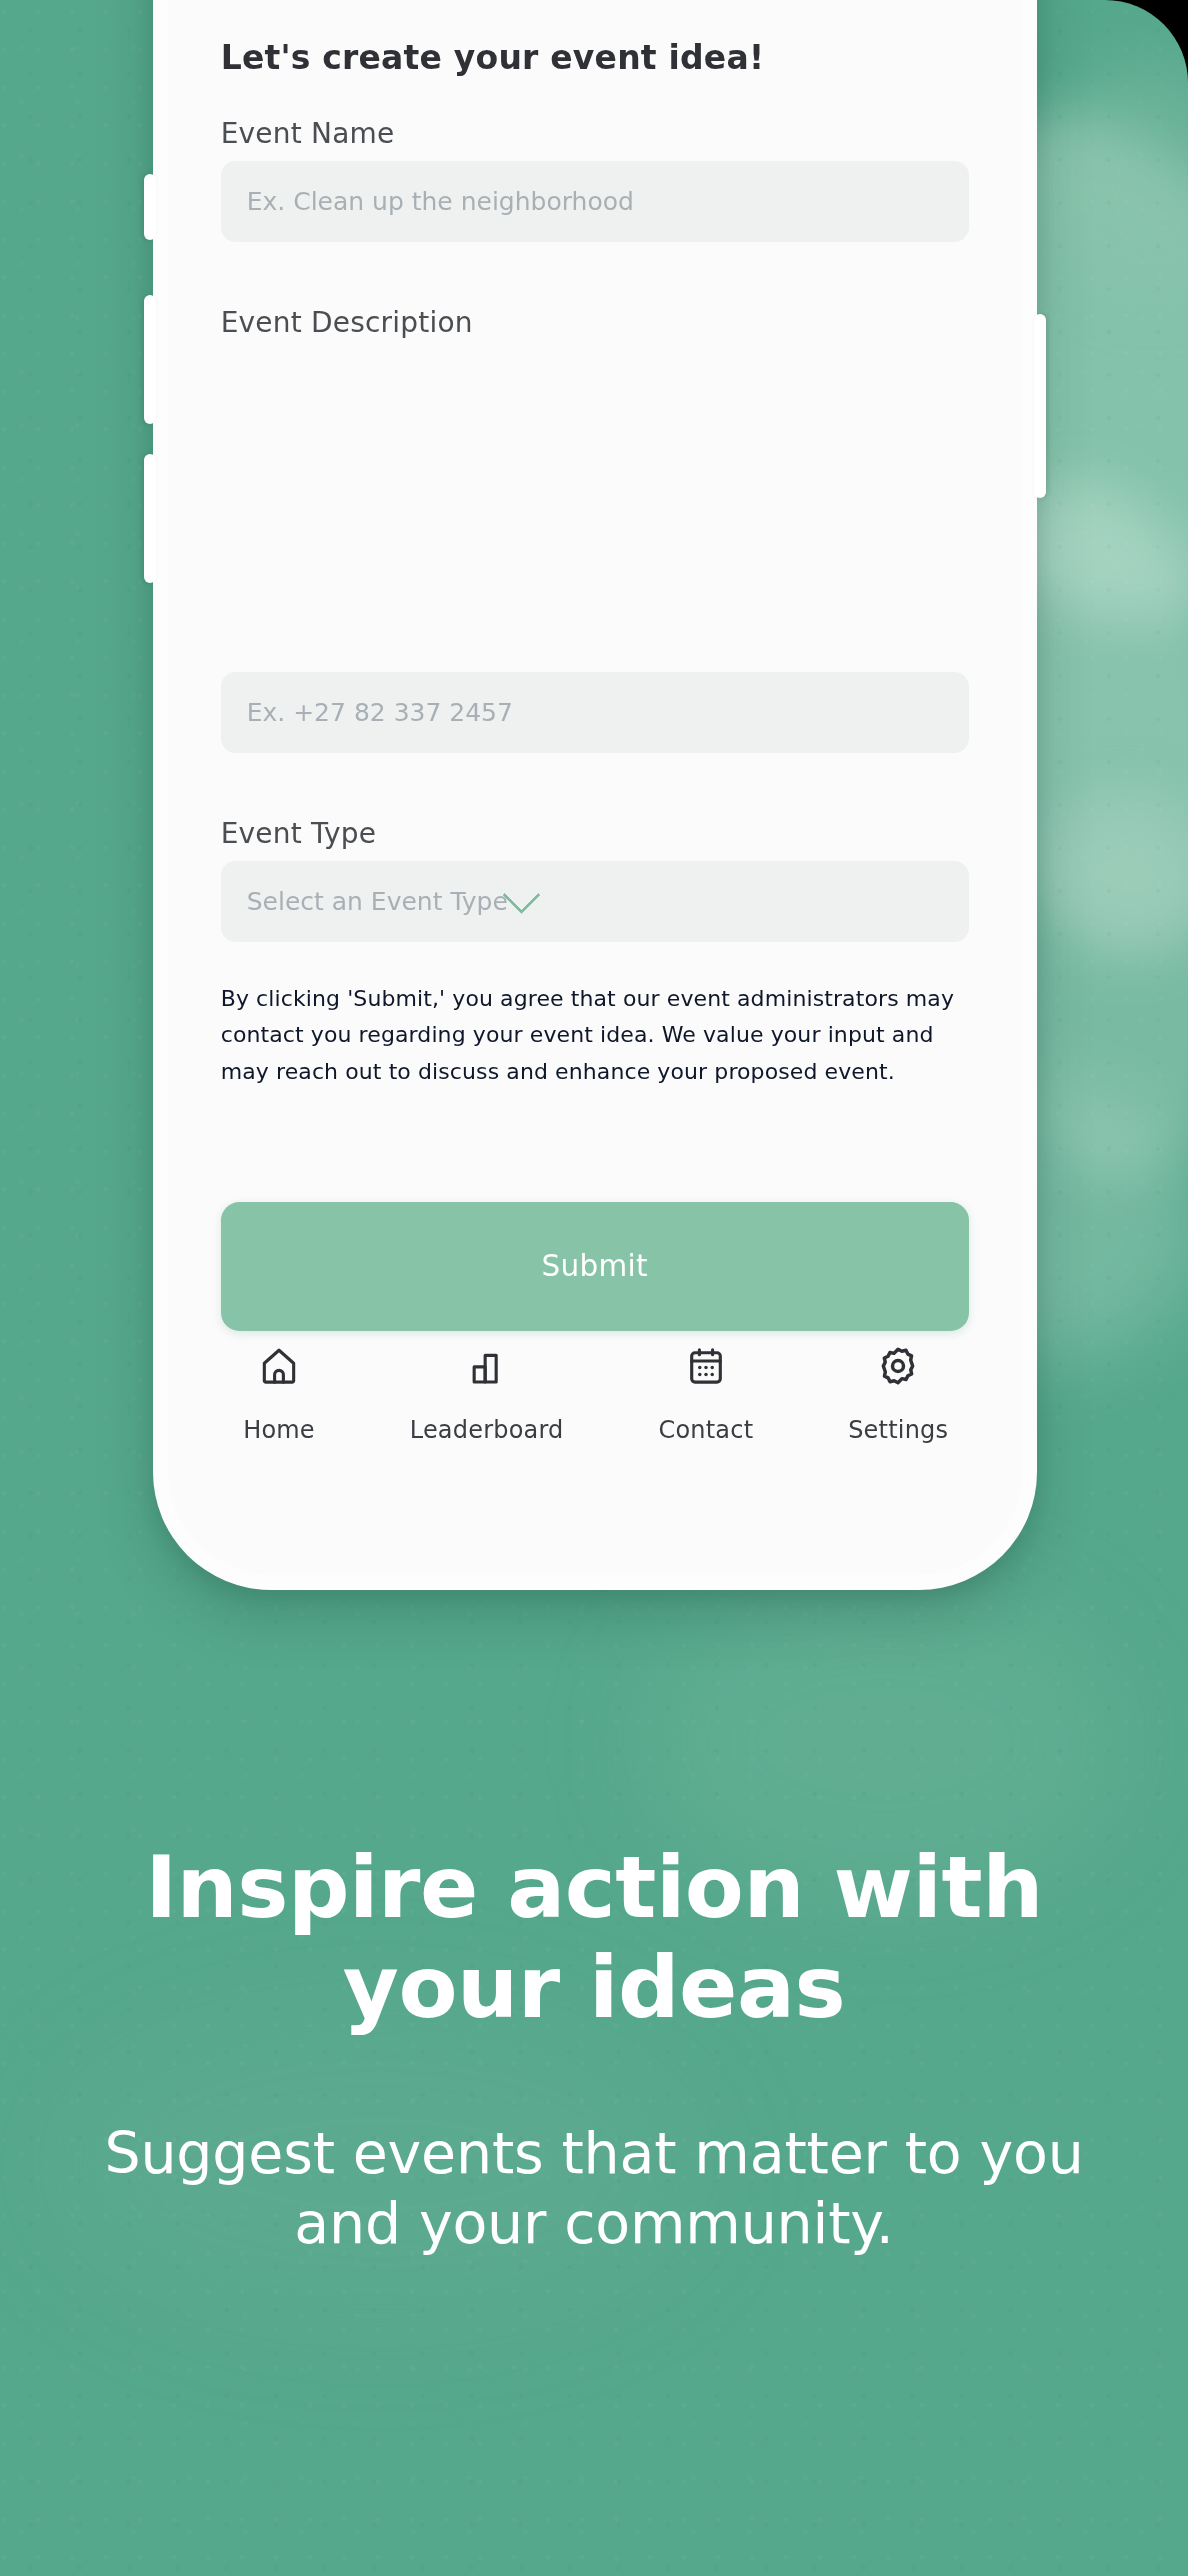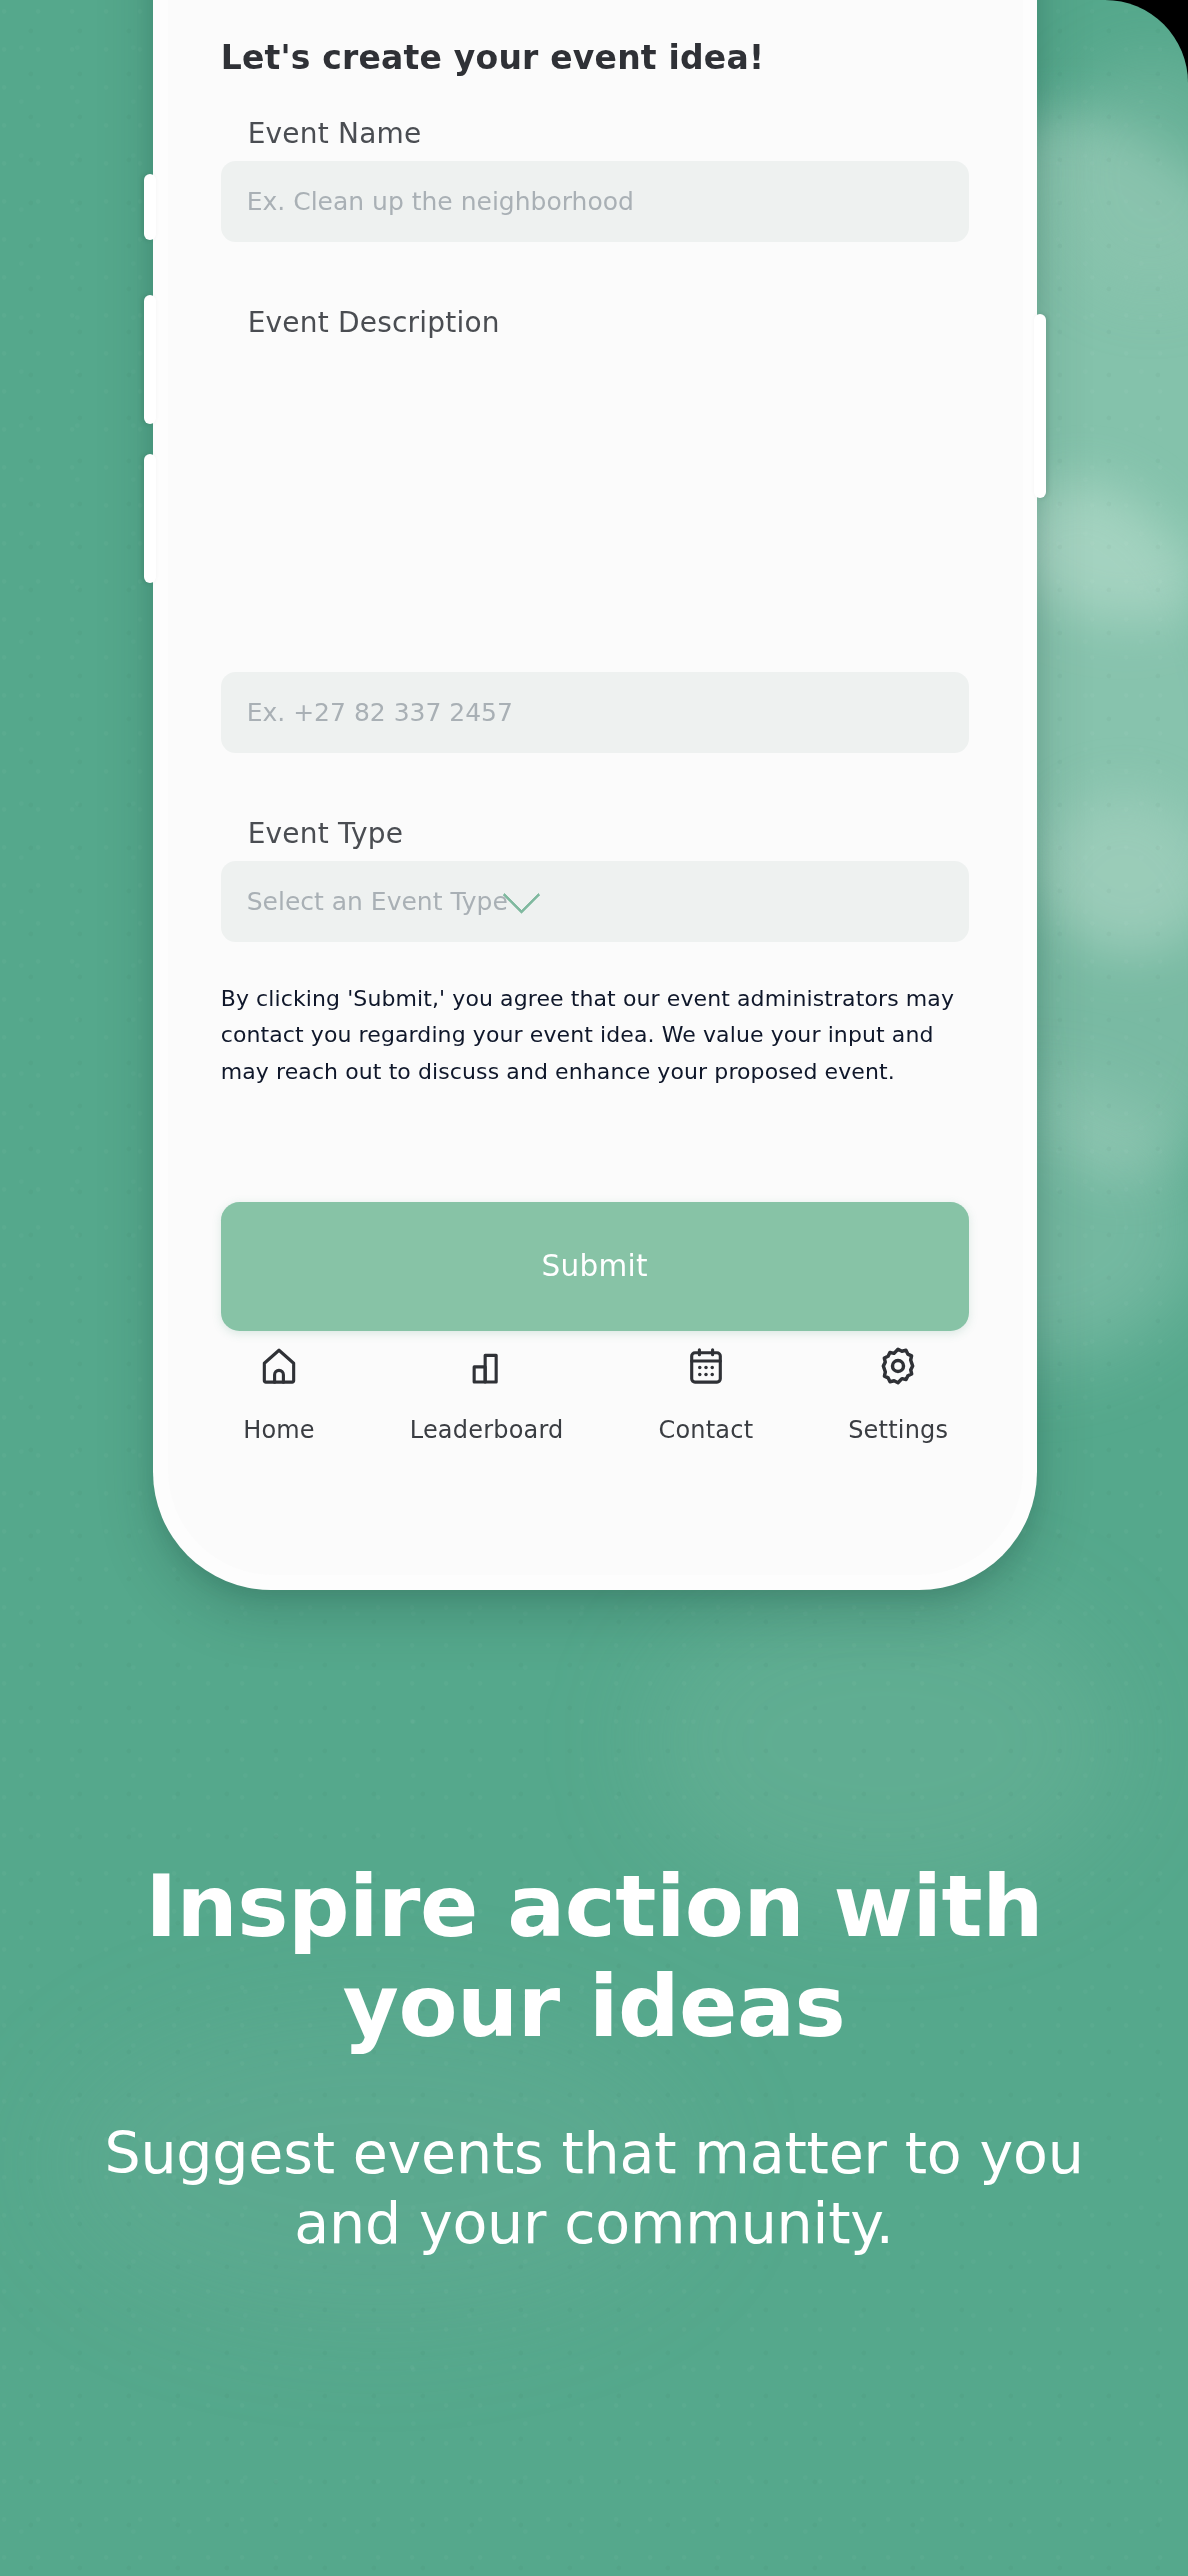--- a/index.html
+++ b/index.html
@@ -58,21 +58,21 @@
     position:absolute;left:0;top:0;width:855px;height:1790px;
     padding:0 53px;box-sizing:border-box;
   }
 
   
   .form-title{
     position:absolute;left:53px;top:253px;
     font-size:33px;font-weight:bold;color:#2f3136;letter-spacing:0.2px;
   }
   .field-label{
-    font-size:28px;color:#4a4d52;letter-spacing:0.2px;margin-left:27px;
+    font-size:28px;color:#4a4d52;letter-spacing:0.2px;
   }
   .input-box{
     background:#eef1f0;border-radius:14.7px;color:#a9b0b5;
     font-size:25px;display:flex;align-items:center;
     box-sizing:border-box;
   }
   .input-box.single{height:81px;padding:0 26px;}
   .input-box.area{
     height:192px;padding:24px 26px;align-items:flex-start;
     line-height:1.46;display:block;
@@ -113,21 +113,21 @@
   }
   .nav-item{display:flex;flex-direction:column;align-items:center;gap:28px;}
   .nav-icon{width:44px;height:44px;display:block;}
   .nav-label{font-size:24px;color:#3a3d42;letter-spacing:0.2px;}
 
   
   .headline{
     position:absolute;left:0;top:1838px;width:1188px;
     text-align:center;color:#ffffff;
     font-size:86px;line-height:1.16;font-weight:bold;
-    letter-spacing:-0.5px;padding:0 64px;box-sizing:border-box;margin-top:19px;
+    letter-spacing:-0.5px;padding:0 64px;box-sizing:border-box;
   }
   .subhead{
     position:absolute;left:0;top:2119px;width:1188px;
     text-align:center;color:#ffffff;
     font-size:57px;line-height:1.22;
     letter-spacing:-0.2px;padding:0 83px;box-sizing:border-box;
   }
 </style>
 </head>
 <body>

